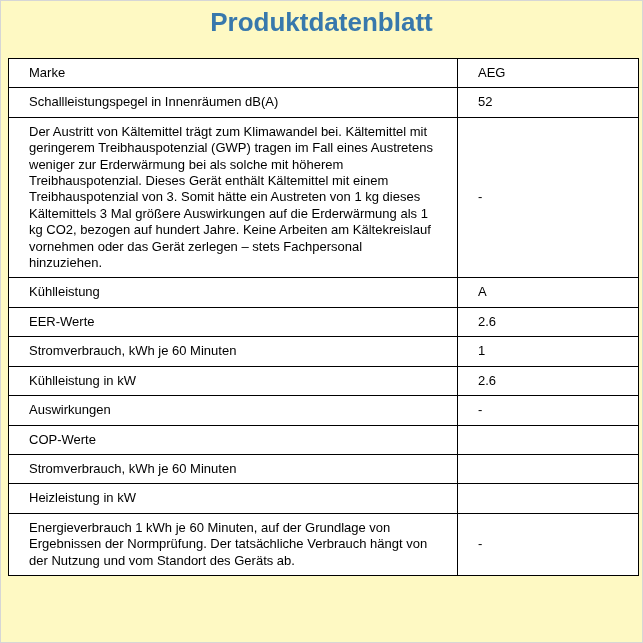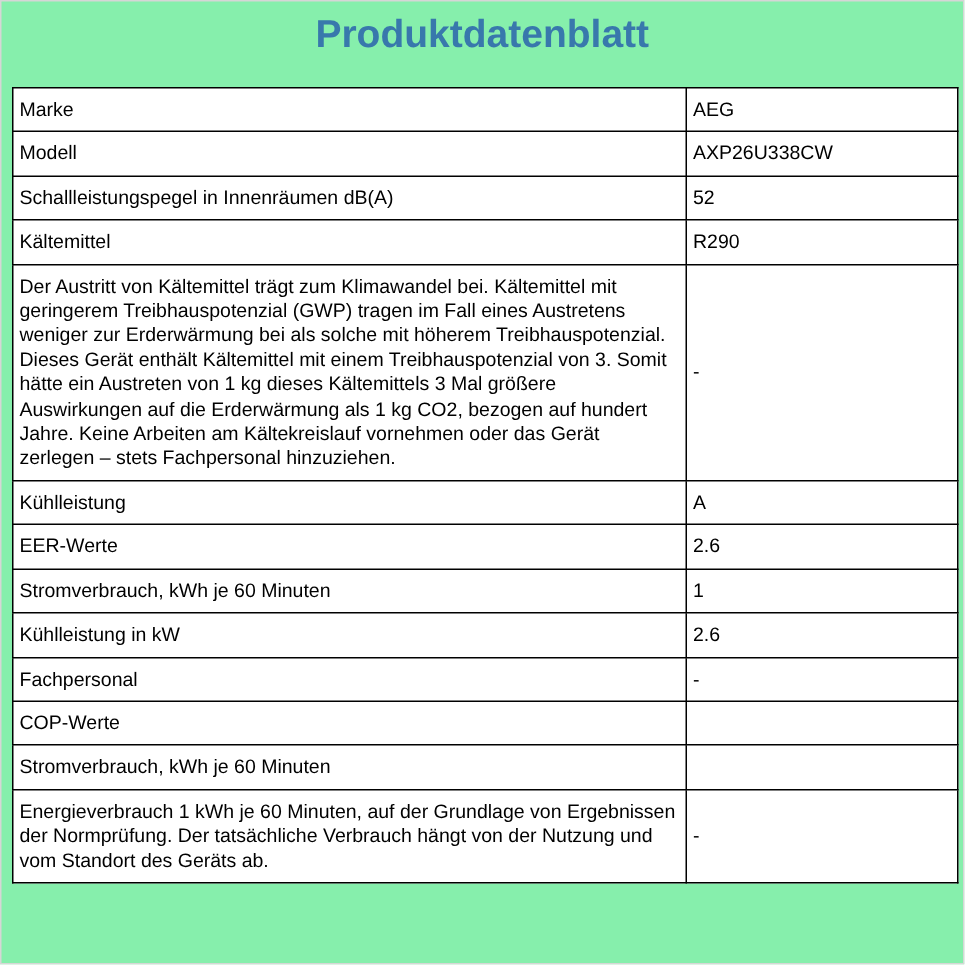--- a/index.html
+++ b/index.html
@@ -8,21 +8,21 @@
     padding: 0;
     background: #ffffff;
     font-family: "Liberation Sans", sans-serif;
     color: #000000;
   }
   .page {
     width: 641px;
     height: 641px;
     border: 1px solid #d6d6d6;
     overflow: hidden;
-    background: #86efac;
+    background: #fef9c3;
   }
   .page-title {
     margin: 6px 0 0 0;
     text-align: center;
     font-size: 26px;
     font-weight: bold;
     color: #3878ac;
     letter-spacing: 0px;
     font-family: "Liberation Sans", sans-serif;
   }
@@ -32,21 +32,21 @@
     width: 630px;
     margin: 20px 0 0 7px;
     background: #ffffff;
   }
   table.datasheet col.c-label { width: 449px; }
   table.datasheet col.c-value { width: 181px; }
   table.datasheet td {
     border: 1px solid #000000;
     font-size: 13px;
     line-height: 16.4px;
-    padding: 6px 4px;
+    padding: 6px 20px;
     vertical-align: middle;
     word-wrap: break-word;
     color: #000000;
     height: 16px; 
   }
 </style>
 </head>
 <body>
 
 <div class="page">
@@ -57,30 +57,22 @@
     <colgroup>
       <col class="c-label">
       <col class="c-value">
     </colgroup>
     <tbody>
       <tr>
         <td>Marke</td>
         <td>AEG</td>
       </tr>
       <tr>
-        <td>Modell</td>
-        <td>AXP26U338CW</td>
-      </tr>
-      <tr>
         <td>Schallleistungspegel in Innenräumen dB(A)</td>
         <td>52</td>
-      </tr>
-      <tr>
-        <td>Kältemittel</td>
-        <td>R290</td>
       </tr>
       <tr>
         <td>Der Austritt von Kältemittel trägt zum Klimawandel bei. Kältemittel mit geringerem Treibhauspotenzial (GWP) tragen im Fall eines Austretens weniger zur Erderwärmung bei als solche mit höherem Treibhauspotenzial. Dieses Gerät enthält Kältemittel mit einem Treibhauspotenzial von 3. Somit hätte ein Austreten von 1 kg dieses Kältemittels 3 Mal größere Auswirkungen auf die Erderwärmung als 1 kg CO2, bezogen auf hundert Jahre. Keine Arbeiten am Kältekreislauf vornehmen oder das Gerät zerlegen – stets Fachpersonal hinzuziehen.</td>
         <td>-</td>
       </tr>
       <tr>
         <td>Kühlleistung</td>
         <td>A</td>
       </tr>
       <tr>
@@ -89,29 +81,33 @@
       </tr>
       <tr>
         <td>Stromverbrauch, kWh je 60 Minuten</td>
         <td>1</td>
       </tr>
       <tr>
         <td>Kühlleistung in kW</td>
         <td>2.6</td>
       </tr>
       <tr>
-        <td>Fachpersonal</td>
+        <td>Auswirkungen</td>
         <td>-</td>
       </tr>
       <tr>
         <td>COP-Werte</td>
         <td></td>
       </tr>
       <tr>
         <td>Stromverbrauch, kWh je 60 Minuten</td>
+        <td></td>
+      </tr>
+      <tr>
+        <td>Heizleistung in kW</td>
         <td></td>
       </tr>
       <tr>
         <td>Energieverbrauch 1 kWh je 60 Minuten, auf der Grundlage von Ergebnissen der Normprüfung. Der tatsächliche Verbrauch hängt von der Nutzung und vom Standort des Geräts ab.</td>
         <td>-</td>
       </tr>
     </tbody>
   </table>
 
 </div>

